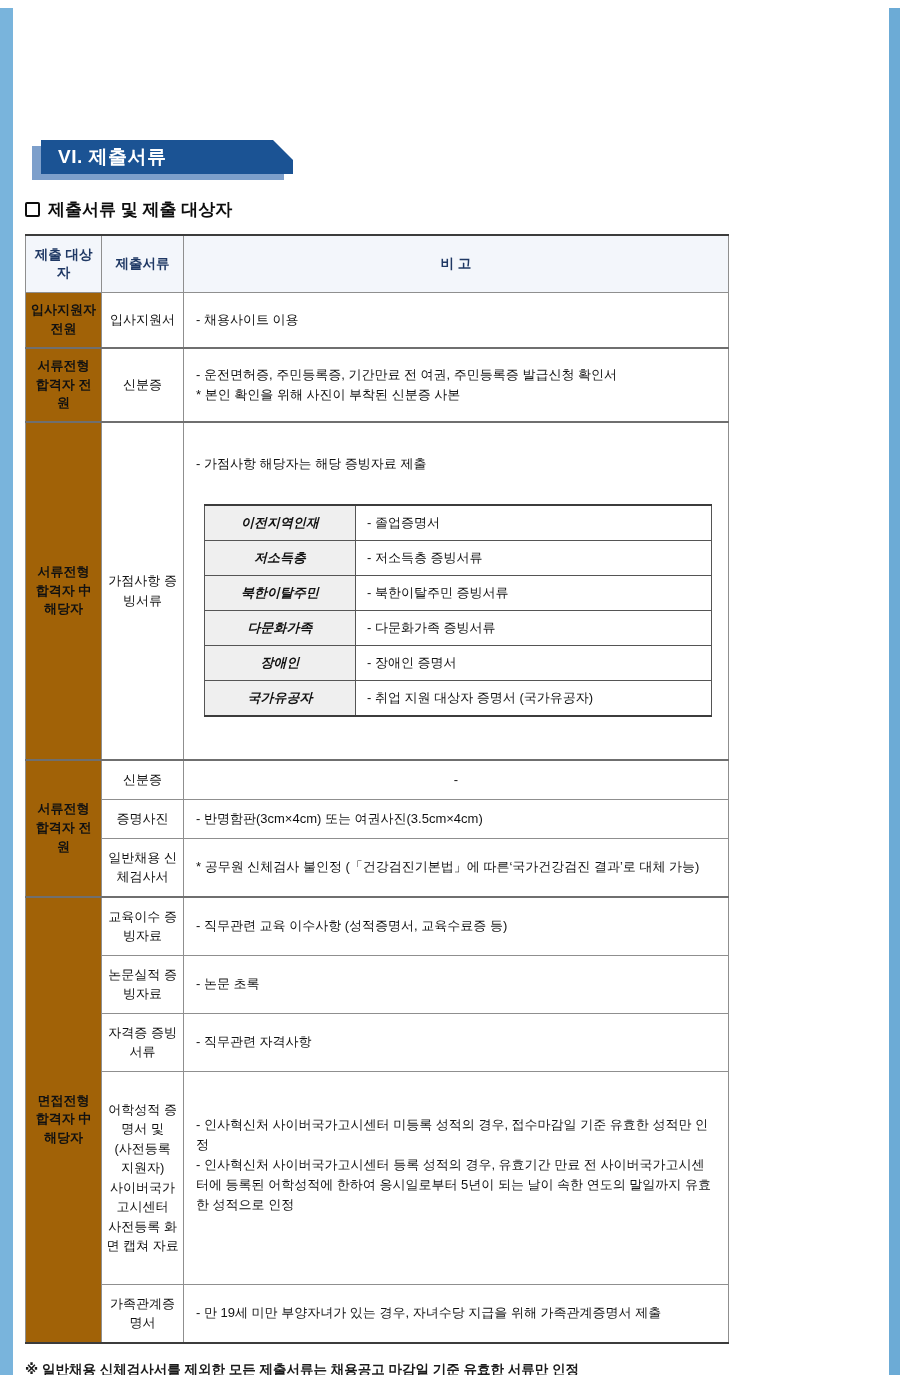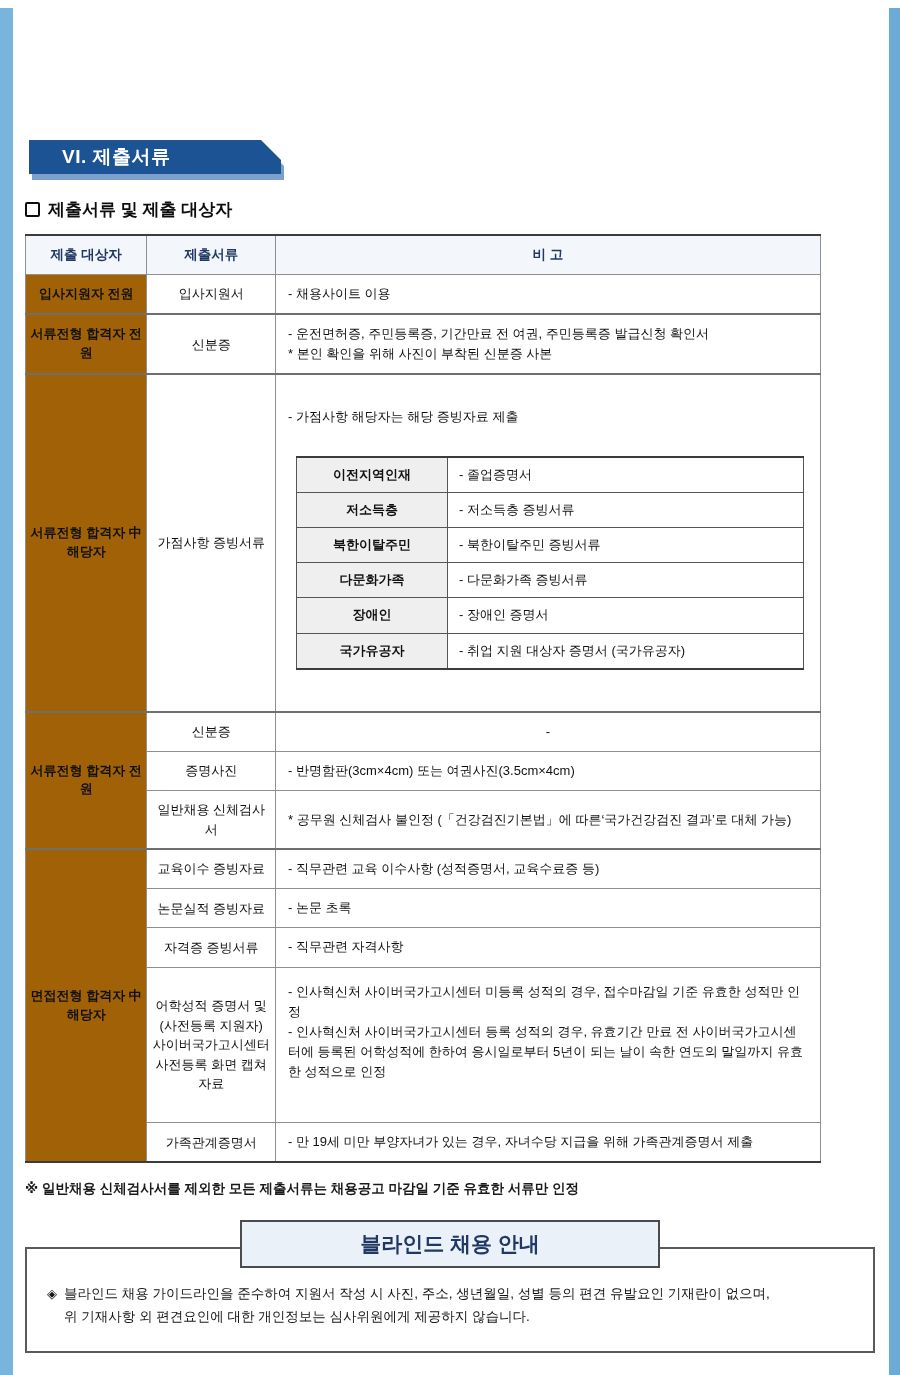--- a/index.html
+++ b/index.html
@@ -13,55 +13,55 @@
   .stripe.right{right:0;width:11px;background:#6cabd6;}
   .content{position:absolute;left:25px;top:0;width:850px;}
 
   
   .banner-wrap{position:relative;margin-top:140px;width:252px;height:34px;}
   .banner-shadow{
     position:absolute;left:7px;top:6px;width:100%;height:100%;background:#7d9fcb;
     clip-path:polygon(0 0,calc(100% - 20px) 0,100% 20px,100% 100%,0 100%);
   }
   .banner{
-    position:absolute;left:4px;top:0;width:100%;height:100%;background:#1b5394;
+    position:absolute;left:16px;top:0;width:100%;height:100%;background:#1b5394;
     clip-path:polygon(0 0,calc(100% - 20px) 0,100% 20px,100% 100%,0 100%);
     color:#fff;font-weight:bold;font-size:19px;line-height:34px;
-    padding-left:33px;box-sizing:border-box;letter-spacing:0.5px;
+    padding-left:17px;box-sizing:border-box;letter-spacing:0.5px;
   }
 
   
   .sec-head{display:flex;align-items:center;gap:8px;font-size:17px;font-weight:bold;color:#0d0d0d;}
   .sec-head.first{margin-top:24px;margin-bottom:13px;}
   .sec-head.second{margin-top:80px;margin-bottom:0;}
   .sq{width:11px;height:11px;border:2.5px solid #0d0d0d;border-radius:2px;flex:0 0 auto;}
 
   
   table.doc{
-    border-collapse:collapse;width:796px;font-size:13px;color:#111;
+    border-collapse:collapse;width:704px;font-size:13px;color:#111;
     border-top:2px solid #3c3c3c;border-bottom:2px solid #3c3c3c;padding-left:24px;
   }
   table.doc th,table.doc td{border:1px solid #8f8f8f;}
   table.doc th{
     background:#f3f6fb;color:#1f3864;font-weight:bold;font-size:13.5px;
     padding:10px 4px;text-align:center;
   }
   td.c1{background:#a16207;font-weight:bold;text-align:center;width:142px;padding:8px 4px;line-height:1.45;white-space:pre-line;}
   td.c2{text-align:center;width:150px;padding:9px 4px;line-height:1.5;white-space:pre-line;}
   td.c3{text-align:left;padding:9px 12px;line-height:1.55;white-space:pre-line;}
   td.c3.center{text-align:center;}
   tr.gstart td{border-top:2px solid #6f6f6f;}
 
   
   table.sub{
     border-collapse:collapse;margin:9px 4px 12px 8px;width:508px;font-size:13px;
     border-top:2px solid #3c3c3c;border-bottom:2px solid #3c3c3c;
   }
   table.sub td{border:1px solid #555;padding:7px 6px;}
-  table.sub td.sl{background:#efefef;font-weight:bold;text-align:center;width:138px;}
+  table.sub td.sl{background:#efefef;font-weight:bold;text-align:center;width:138px;font-style:italic;}
   table.sub td.sv{padding-left:11px;border-radius:9px;}
   .sub-intro{padding-top:2px;}
 
   
   .footnote{margin-top:17px;font-size:13.5px;font-weight:bold;color:#1a1a1a;}
 
   
   .blind-wrap{position:relative;margin-top:22px;width:850px;}
   .blind-title{
     position:relative;z-index:2;margin:0 auto;width:420px;box-sizing:border-box;

